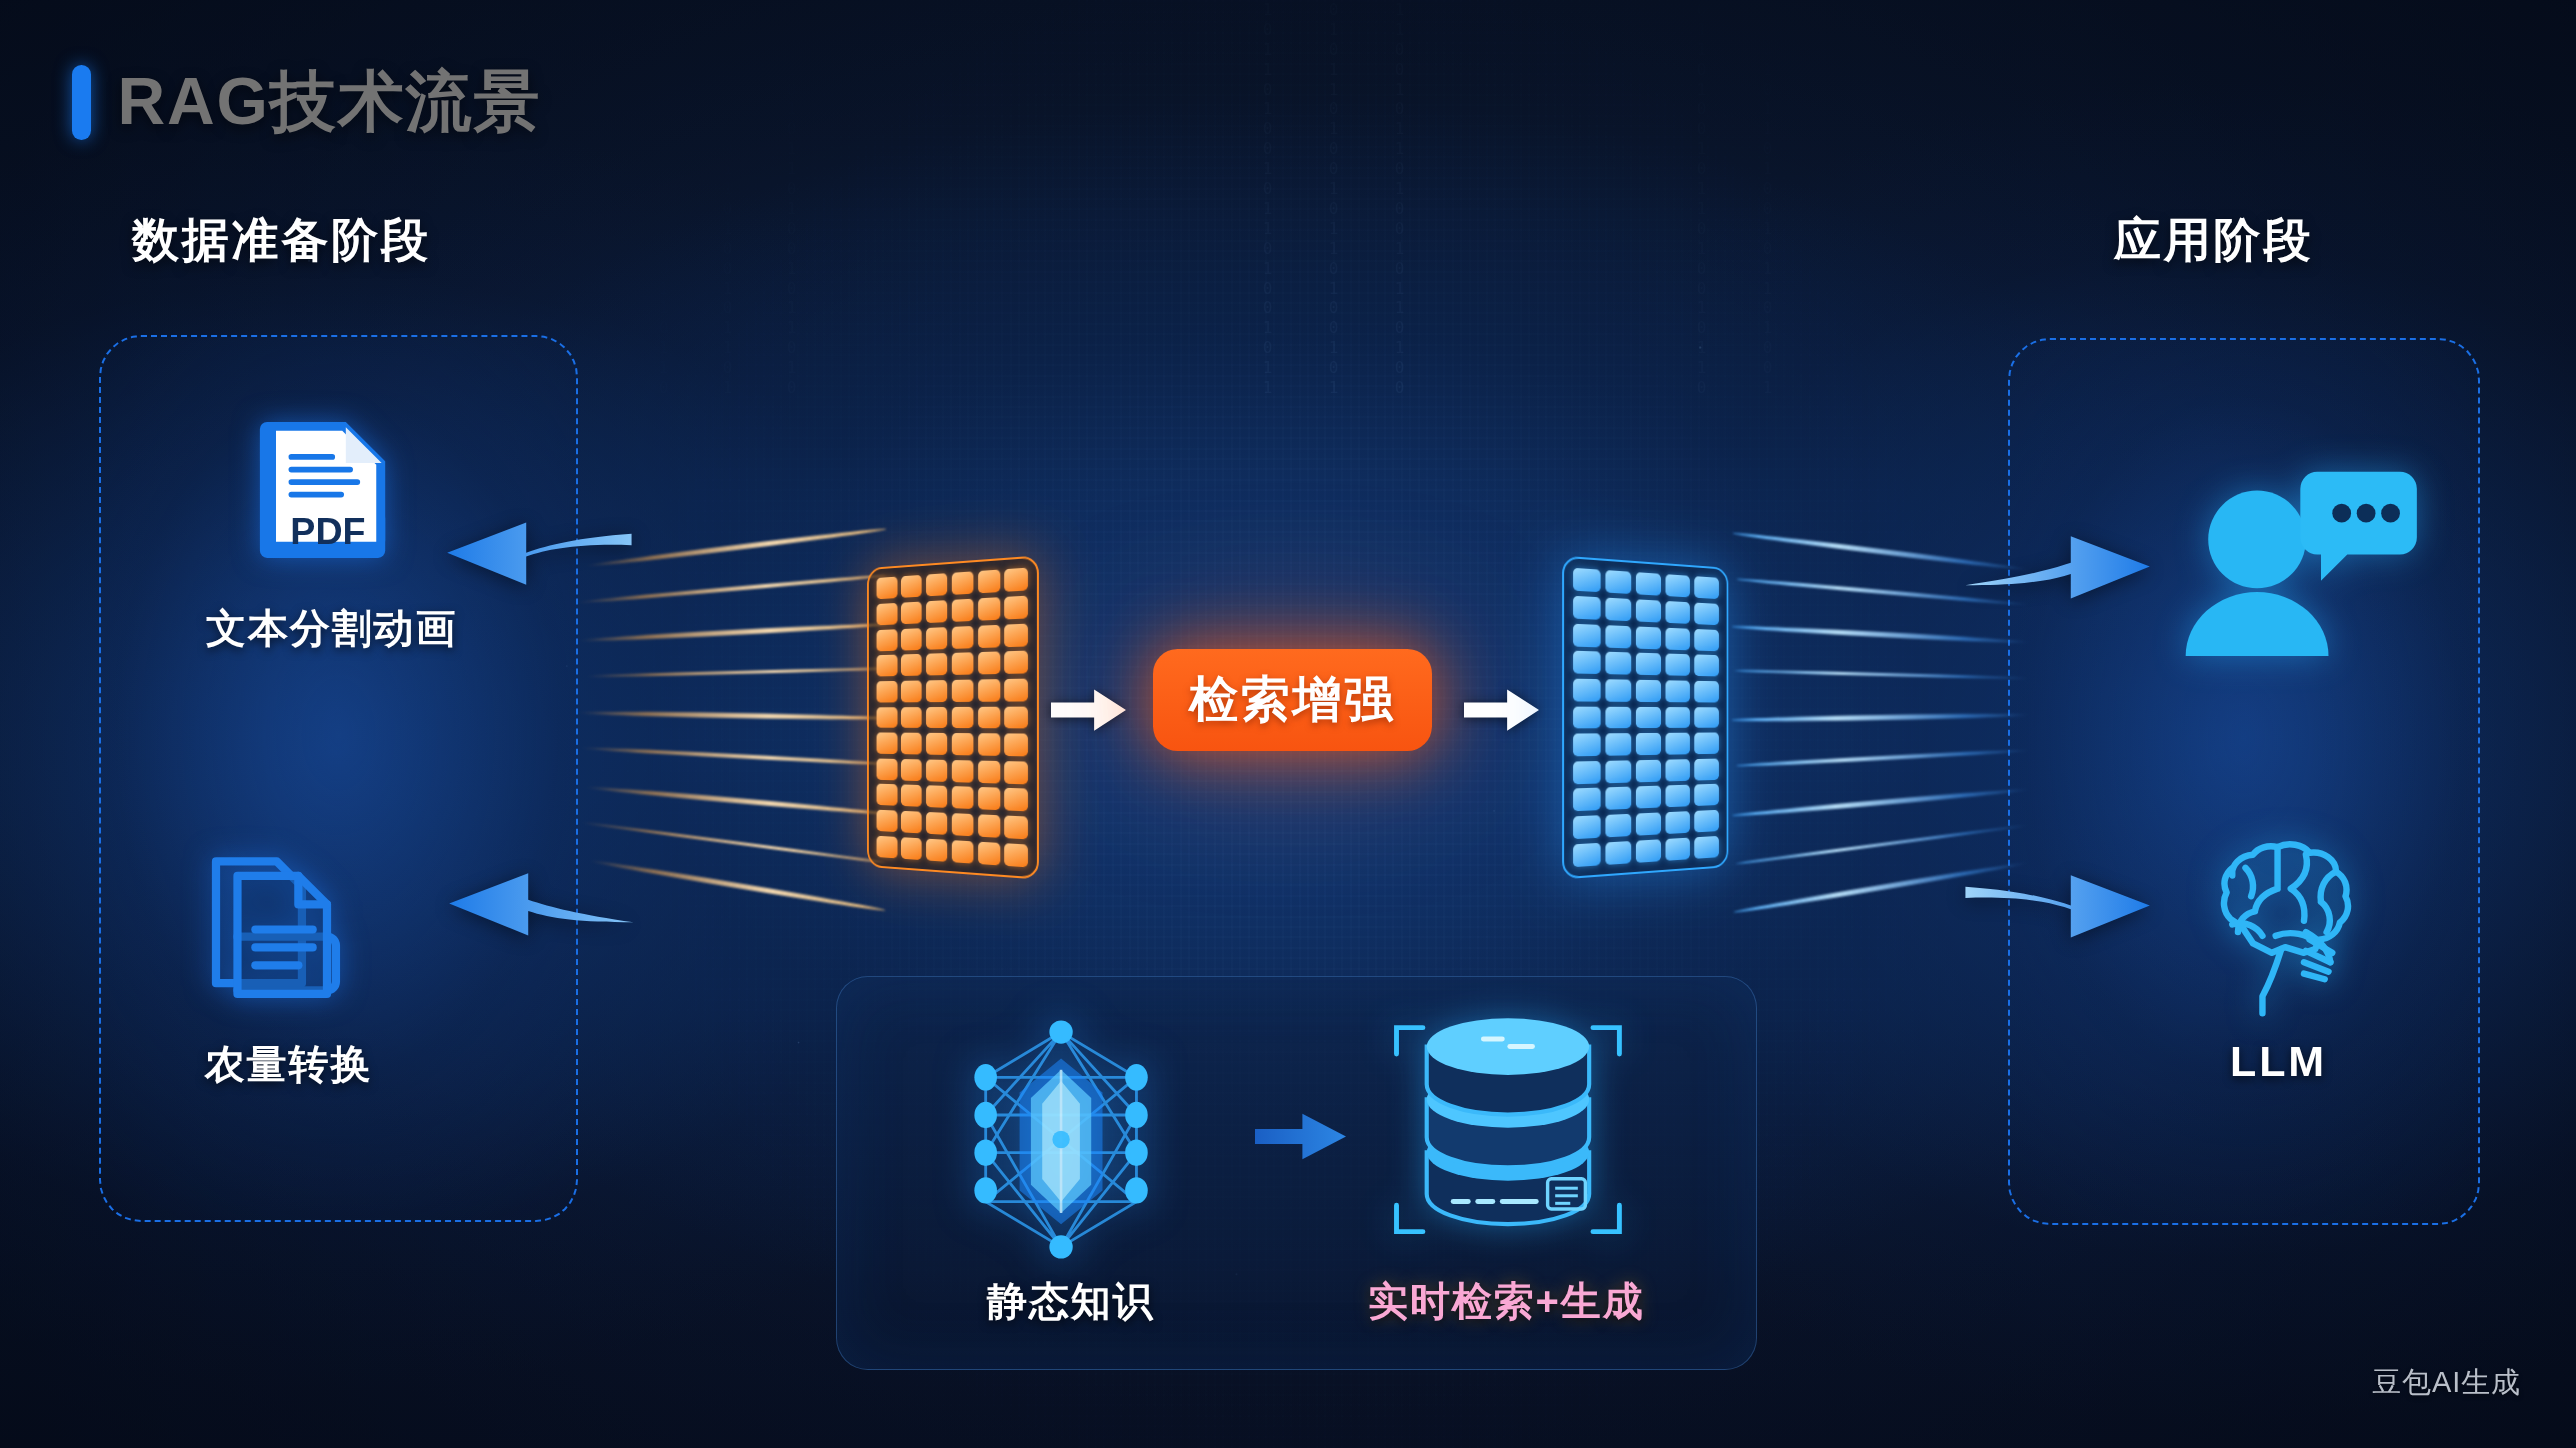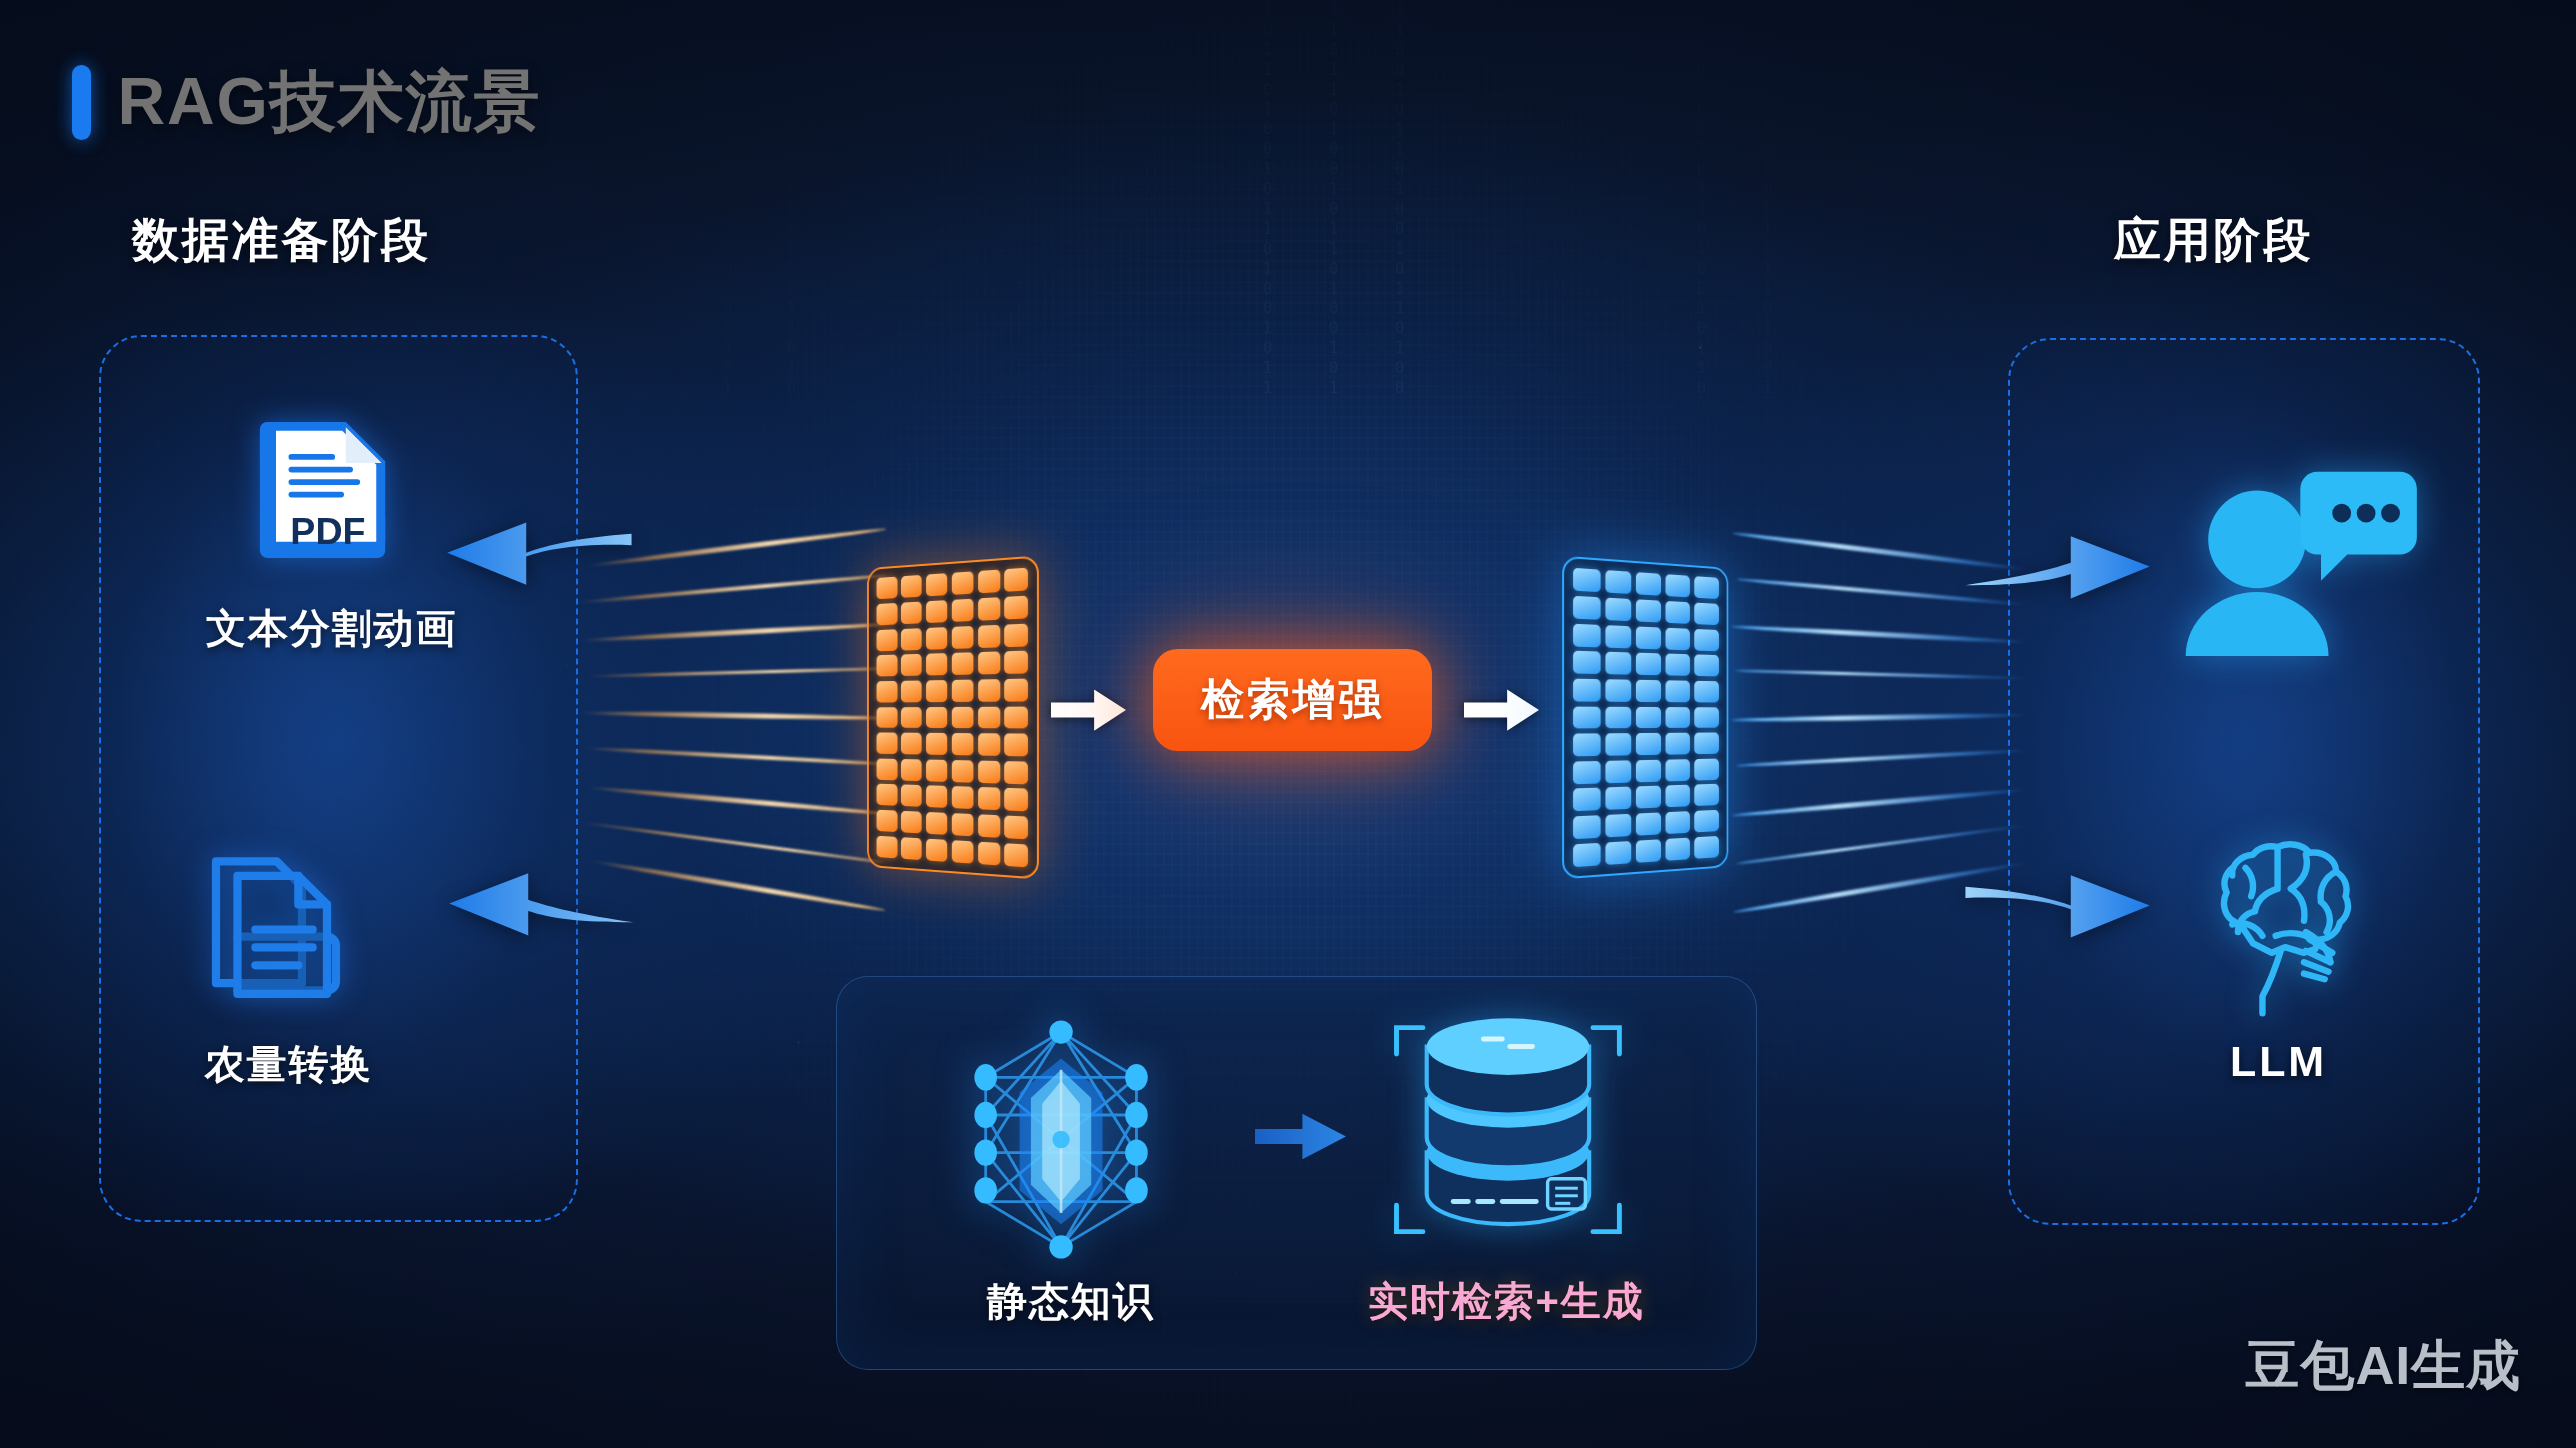--- a/index.html
+++ b/index.html
@@ -131,21 +131,21 @@
   .matrix.blue .cell{ background:linear-gradient(160deg,#9FDCFF,#2E9BF5); box-shadow:0 0 7.5px rgba(60,170,255,.6); }
 
   
   .badge{
     position:absolute; left:1153px; top:649px; width:279px; height:102px;
     border-radius:24.5px; display:flex; align-items:center; justify-content:center;
     background:linear-gradient(180deg,#FF6A1E 0%, #F85410 100%);
     box-shadow:0 0 66px rgba(255,92,20,.75), 0 0 151px rgba(255,92,20,.35);
   }
   .badge span{
-    font-size:43px; font-weight:700; color:#fff; letter-spacing:2.8px;
+    font-size:49px; font-weight:700; color:#fff; letter-spacing:2.8px;
     text-shadow:0 2.8px 7.5px rgba(120,30,0,.55);
   }
   .wh-arrow{
     position:absolute; width:75px; height:42px;
     filter:drop-shadow(0 1.9px 5.7px rgba(0,0,0,.6));
   }
   .wh-arrow.a1{ left:1051px; top:689px; }
   .wh-arrow.a2{ left:1464px; top:689px; }
 
   
@@ -167,21 +167,21 @@
     position:absolute; font-size:40px; font-weight:700; letter-spacing:1.9px;
     white-space:nowrap; text-shadow:0 2.8px 9.4px rgba(0,0,0,.7);
   }
   .bc-cap.white{ color:#ffffff; }
   .bc-cap.gold{ color:#f9a8d4; text-shadow:0 2.8px 9.4px rgba(0,0,0,.7), 0 0 17px rgba(245,166,35,.35); }
   .bc-arrow{ position:absolute; left:1255px; top:1108px; }
 
   
   .watermark{
     position:absolute; right:55px; bottom:45px;
-    font-size:54px; font-weight:700; color:#C9CFD8; letter-spacing:0.9px;
+    font-size:29px; font-weight:400; color:#C9CFD8; letter-spacing:0.9px;
     opacity:.92; text-shadow:0 1.9px 5.7px rgba(0,0,0,.5);
   }
 </style>
 </head>
 <body>
 
 <div id="stage">
 
   <div class="bg-base"></div>
   <div class="bg-code">

